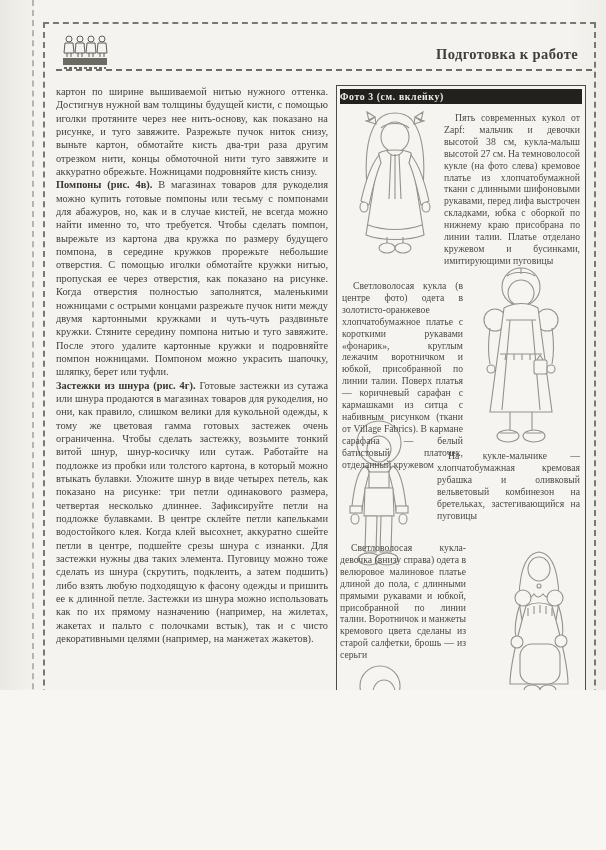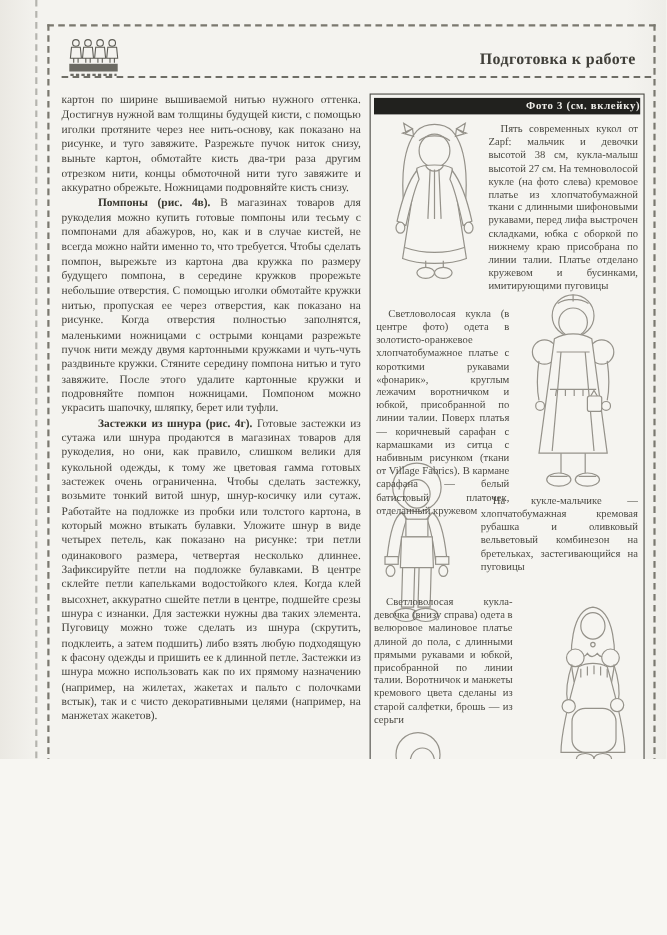--- a/index.html
+++ b/index.html
@@ -29,29 +29,29 @@
   }
   .header-rule{
     position:absolute;left:56px;top:69px;width:536px;height:0;
     border-top:2px dashed #6f6e66;
   }
   .left-col{
     position:absolute;left:56px;top:85px;width:272px;
     font-size:10.4px;line-height:13.35px;text-align:justify;color:#43423c;
   }
   .left-col p{margin:0;}
-  .left-col .lead{font-weight:bold;color:#393831;margin-left:33px;}
+  .left-col .lead{font-weight:bold;color:#393831;}
   .photo-box{
     position:absolute;left:336px;top:85px;width:250px;height:710px;
     border:1px solid #4c4b45;background:#f5f4f0;box-sizing:border-box;
   }
   .photo-box-title{
     position:absolute;left:3px;right:3px;top:3px;height:15px;
     background:#21211e;color:#efeeea;
-    font-size:9.8px;font-weight:bold;line-height:15px;text-align:right;
+    font-size:9.8px;font-weight:bold;line-height:15px;text-align:left;
     letter-spacing:.6px;
   }
   .cap{
     position:absolute;font-size:9.7px;line-height:11.9px;
     text-align:justify;text-indent:11px;color:#4c4b44;
   }
   .cap-1{left:107px;top:26px;width:136px;}
   .cap-2{left:5px;top:182px;width:121px;margin-top:12px;}
   .cap-3{left:100px;top:364px;width:143px;}
   .cap-4{left:3px;top:456px;width:126px;}

